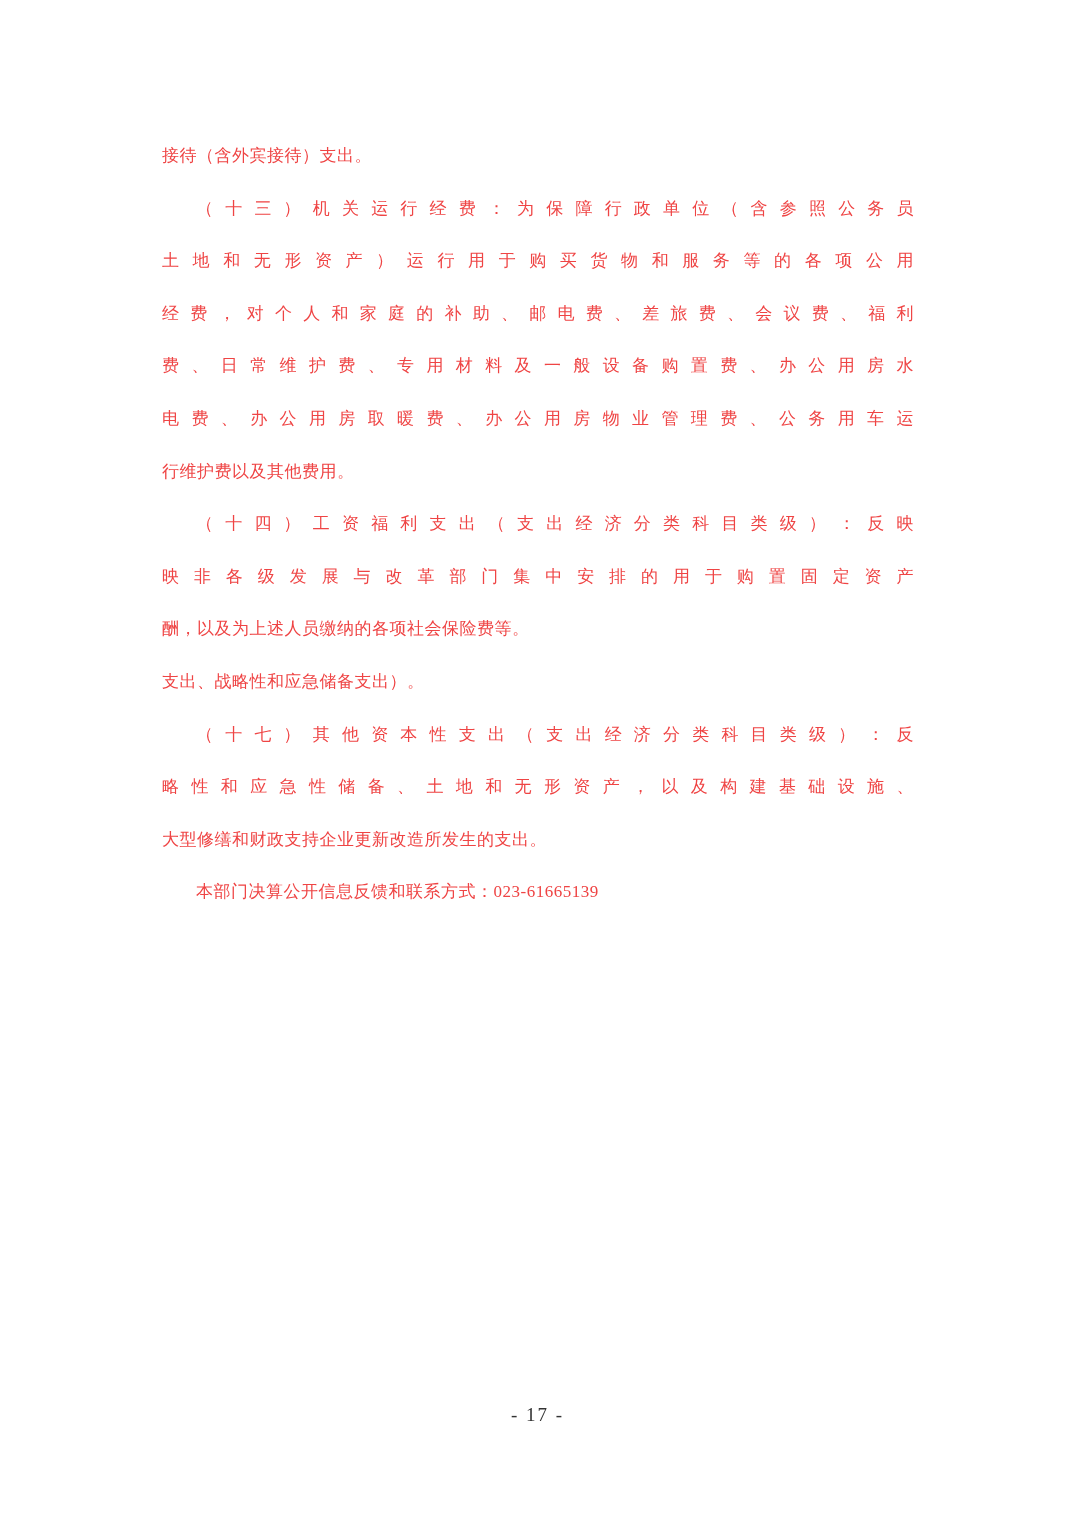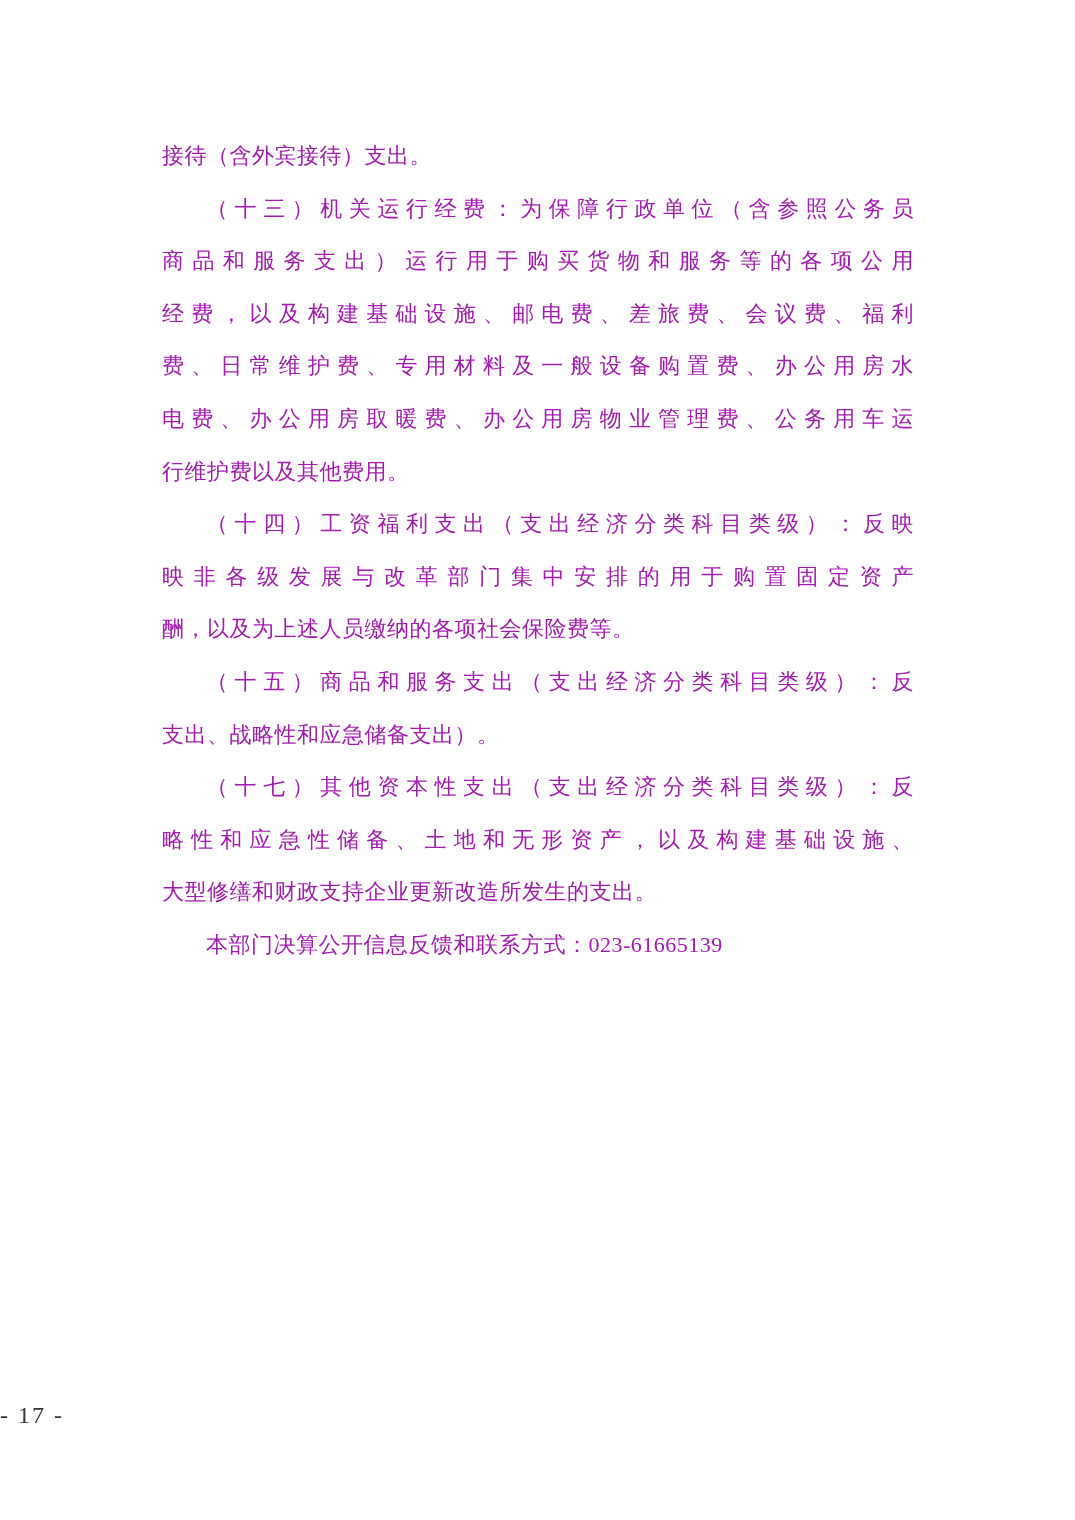--- a/index.html
+++ b/index.html
@@ -18,80 +18,79 @@
   }
   .doc-body {
     position: absolute;
     left: 162px;
     top: 130px;
     width: 752px;
   }
   .line {
     height: 52.6px;
     line-height: 52.6px;
-    font-size: 22px;
+    font-size: 17px;
     text-align: left;
     letter-spacing: 0.5px;
-    color: #a21caf;
+    color: #ef4444;
   }
   .line.just {
     text-align: justify;
     text-align-last: justify;
   }
   .line.indent {
     text-indent: 2em;
   }
   .line.heading {
     font-family: "Liberation Sans", "DejaVu Sans", sans-serif;
     font-weight: bold;
     font-size: 28px;
     color: #111111;
     letter-spacing: 1px;
   }
   .footer {
     position: absolute;
     left: 0;
     top: 1400px;
     width: 100%;
-    text-align: left;
-    font-size: 24px;
+    text-align: center;
+    font-size: 19px;
     line-height: 30px;
     color: #333333;
     font-family: "Liberation Serif", "DejaVu Serif", serif;
     letter-spacing: 2px;
   }
 </style>
 </head>
 <body>
 
 <div class="page">
 
   <div class="doc-body">
 
       <div class="line plain">接待（含外宾接待）支出。</div>
 
       <div class="line indent just">（十三）机关运行经费：为保障行政单位（含参照公务员</div>
 
-      <div class="line just">商品和服务支出）运行用于购买货物和服务等的各项公用</div>
+      <div class="line just">土地和无形资产）运行用于购买货物和服务等的各项公用</div>
 
-      <div class="line just">经费，以及构建基础设施、邮电费、差旅费、会议费、福利</div>
+      <div class="line just">经费，对个人和家庭的补助、邮电费、差旅费、会议费、福利</div>
 
       <div class="line just">费、日常维护费、专用材料及一般设备购置费、办公用房水</div>
 
       <div class="line just">电费、办公用房取暖费、办公用房物业管理费、公务用车运</div>
 
       <div class="line plain">行维护费以及其他费用。</div>
 
       <div class="line indent just">（十四）工资福利支出（支出经济分类科目类级）：反映</div>
 
       <div class="line just">映非各级发展与改革部门集中安排的用于购置固定资产</div>
 
       <div class="line plain">酬，以及为上述人员缴纳的各项社会保险费等。</div>
 
-      <div class="line indent just">（十五）商品和服务支出（支出经济分类科目类级）：反</div>
 
 
       <div class="line plain">支出、战略性和应急储备支出）。</div>
 
 
 
       <div class="line indent just">（十七）其他资本性支出（支出经济分类科目类级）：反</div>
 
 
       <div class="line just">略性和应急性储备、土地和无形资产，以及构建基础设施、</div>

